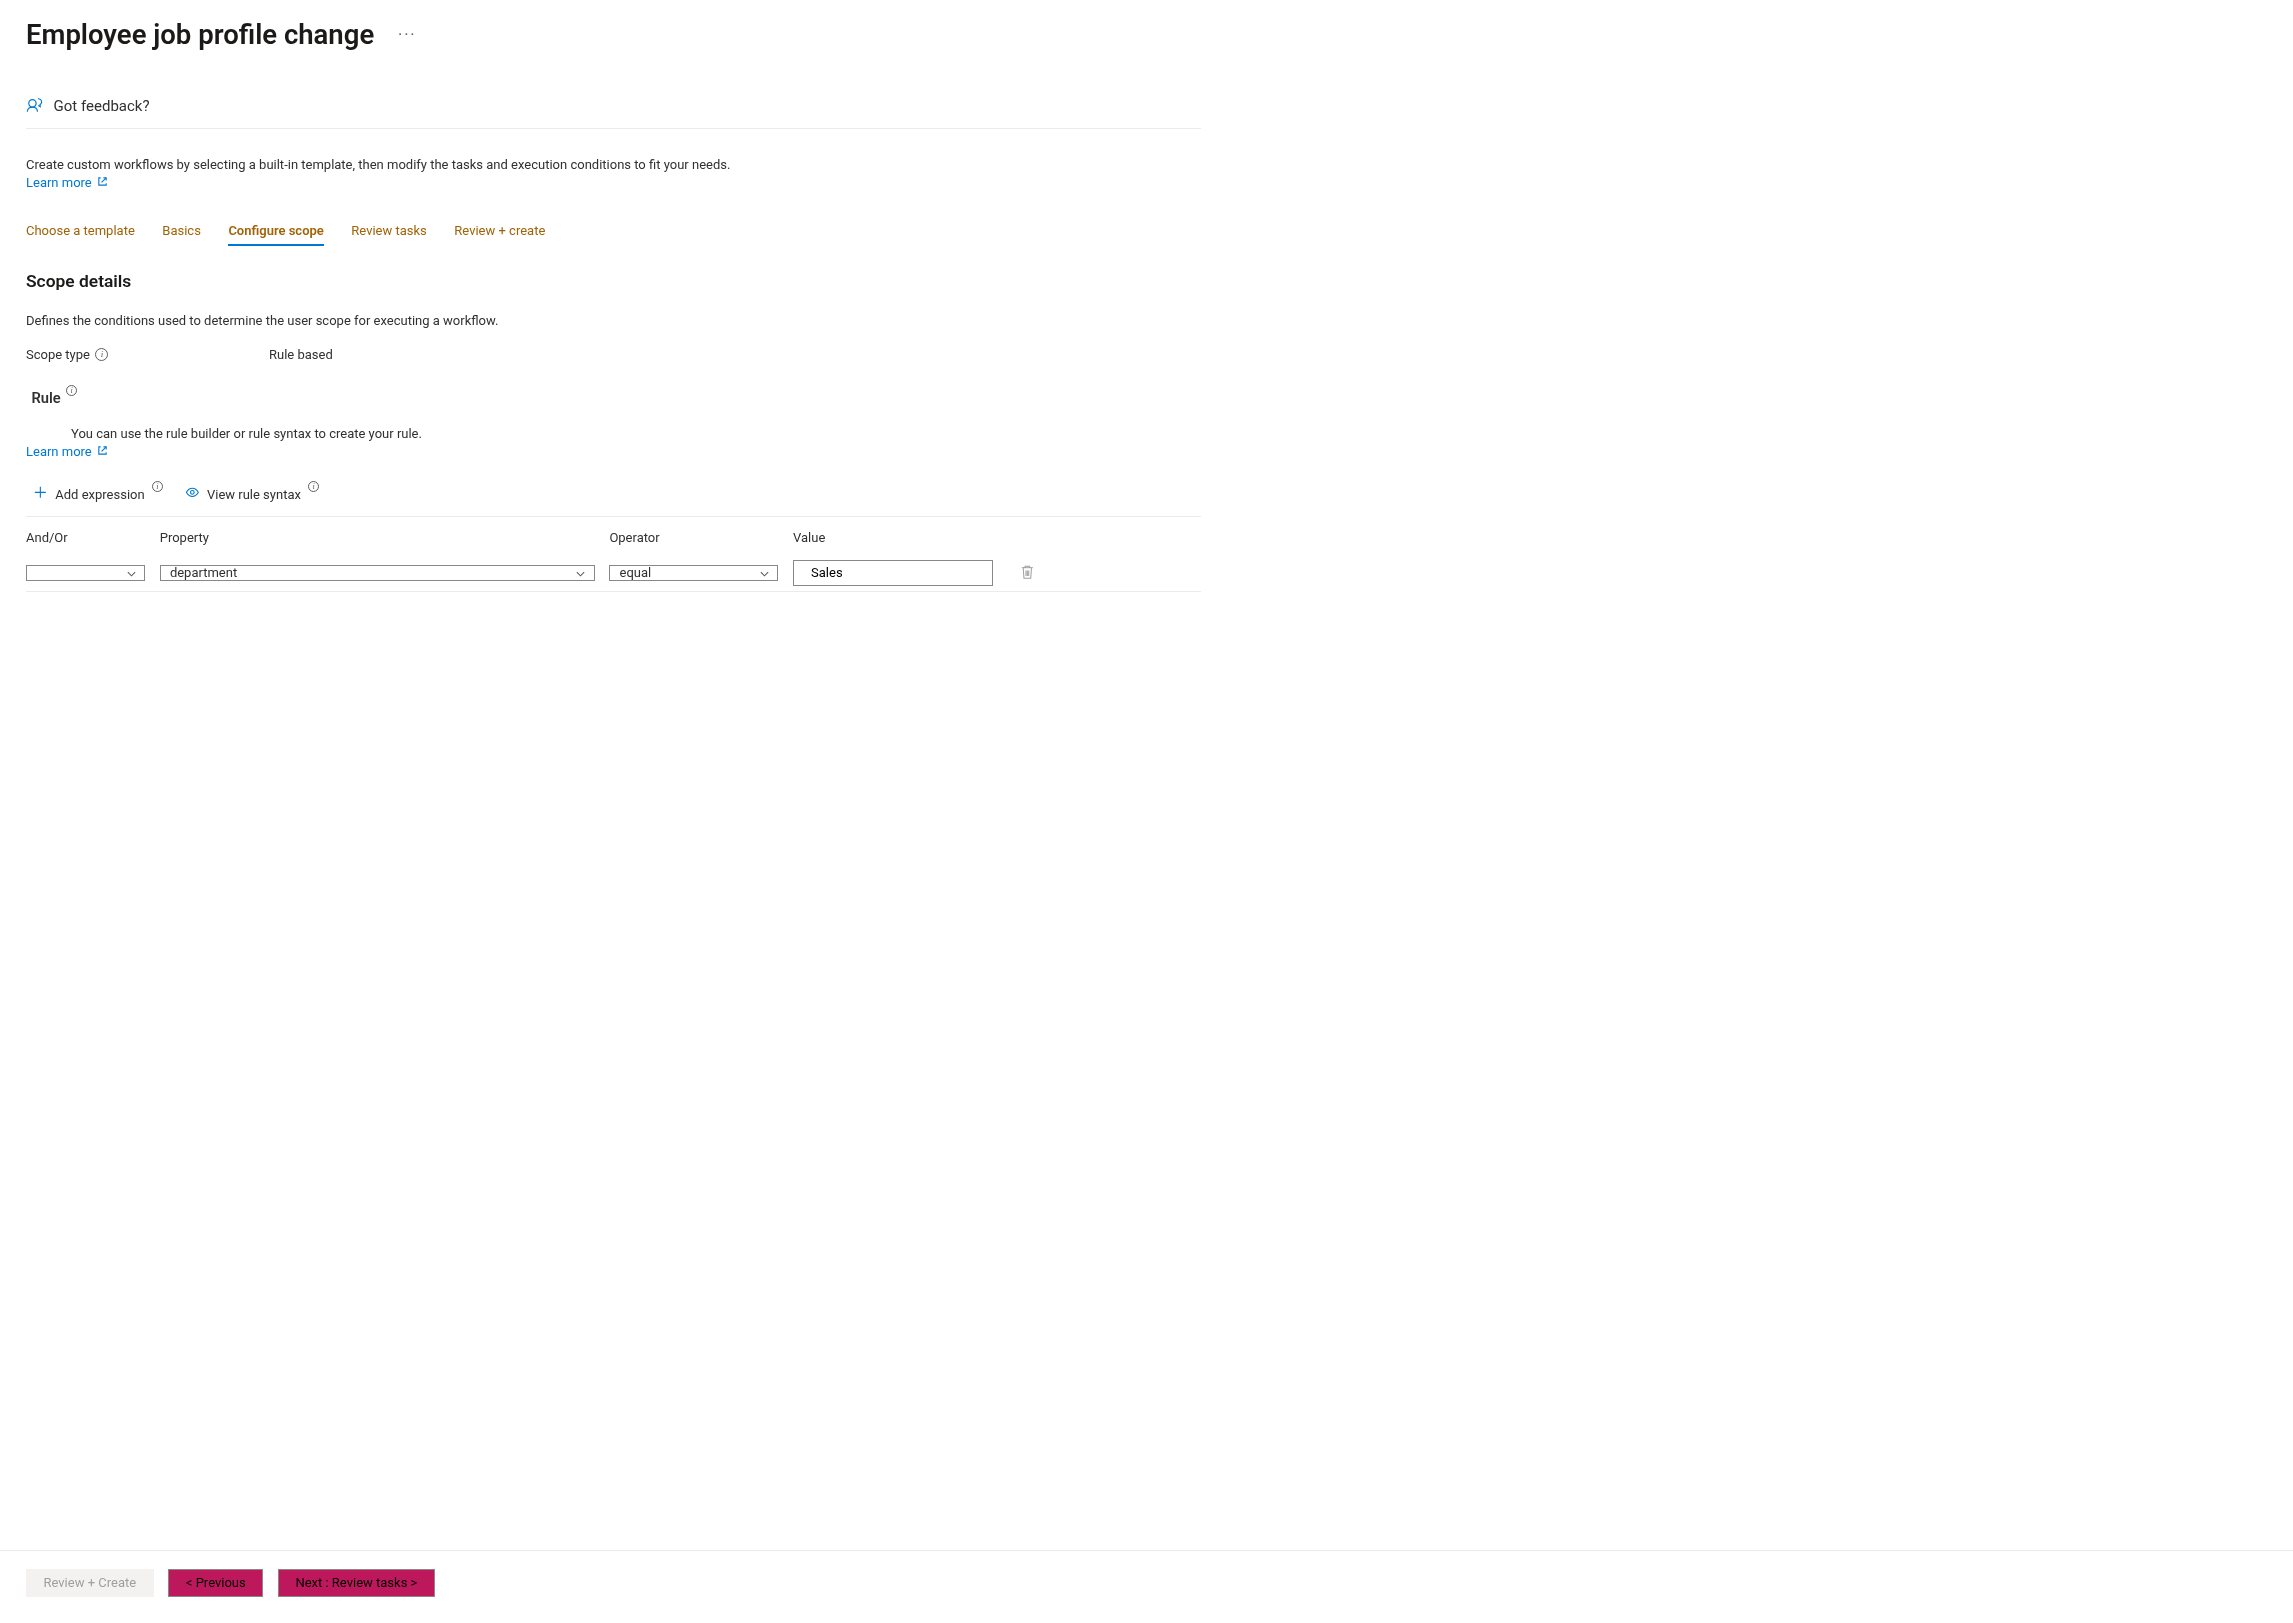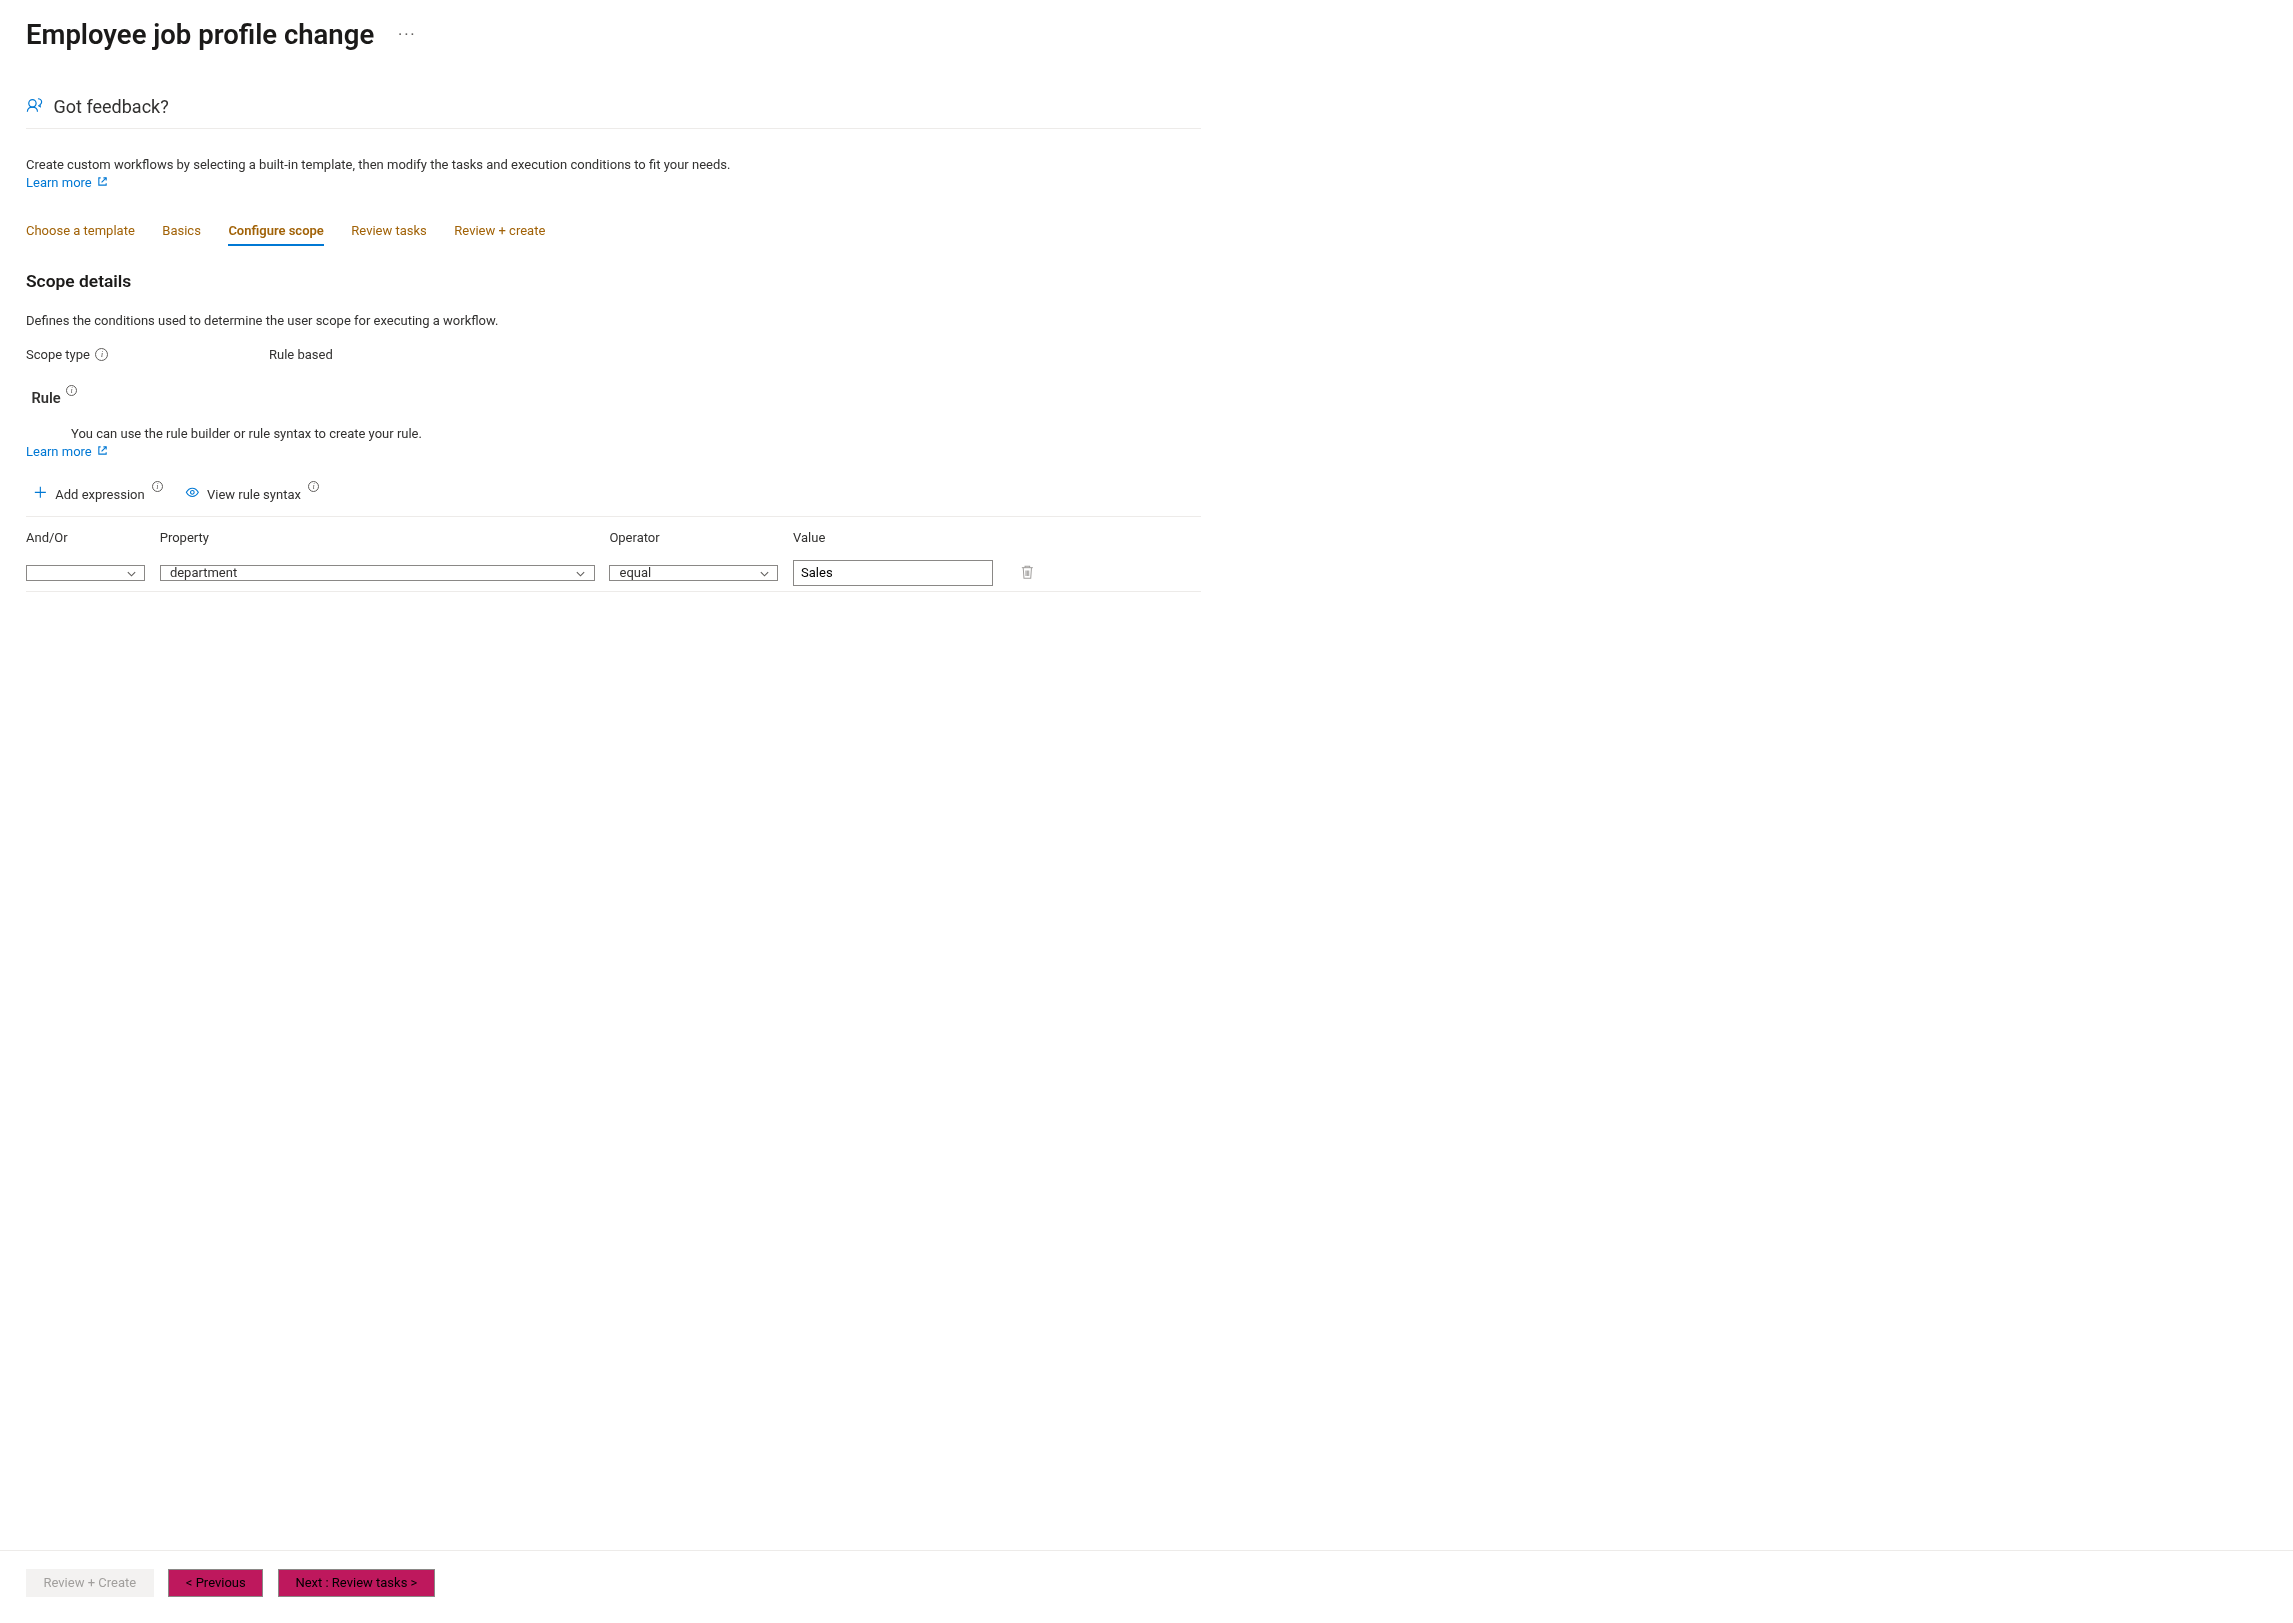--- a/index.html
+++ b/index.html
@@ -47,21 +47,21 @@
       padding: 7.3px 0 11px 0;
       border-bottom: 0.9px solid #edebe9;
       margin-bottom: 27.5px;
     }
     .feedback-icon svg {
       width: 18.4px;
       height: 18.4px;
       color: #0078d4;
     }
     .feedback-text {
-      font-size: 18px;
+      font-size: 15px;
       color: #323130;
     }
     .intro-text {
       font-size: 13px;
       color: #323130;
       margin-bottom: 3.7px;
     }
     .link {
       color: #0078d4;
       text-decoration: none;
@@ -234,21 +234,21 @@
       pointer-events: none;
     }
     .dropdown .chevron svg {
       width: 11px;
       height: 11px;
       color: #605e5c;
     }
     .text-input {
       height: 26px;
       border: 0.9px solid #8a8886;
-      padding: 0 7px;
+      padding: 0 17px;
       font-size: 13px;
       width: 100%;
       font-family: inherit;
     }
     .trash-btn {
       color: #a19f9d;
       cursor: pointer;
       display: flex;
       align-items: center;
       justify-content: center;

